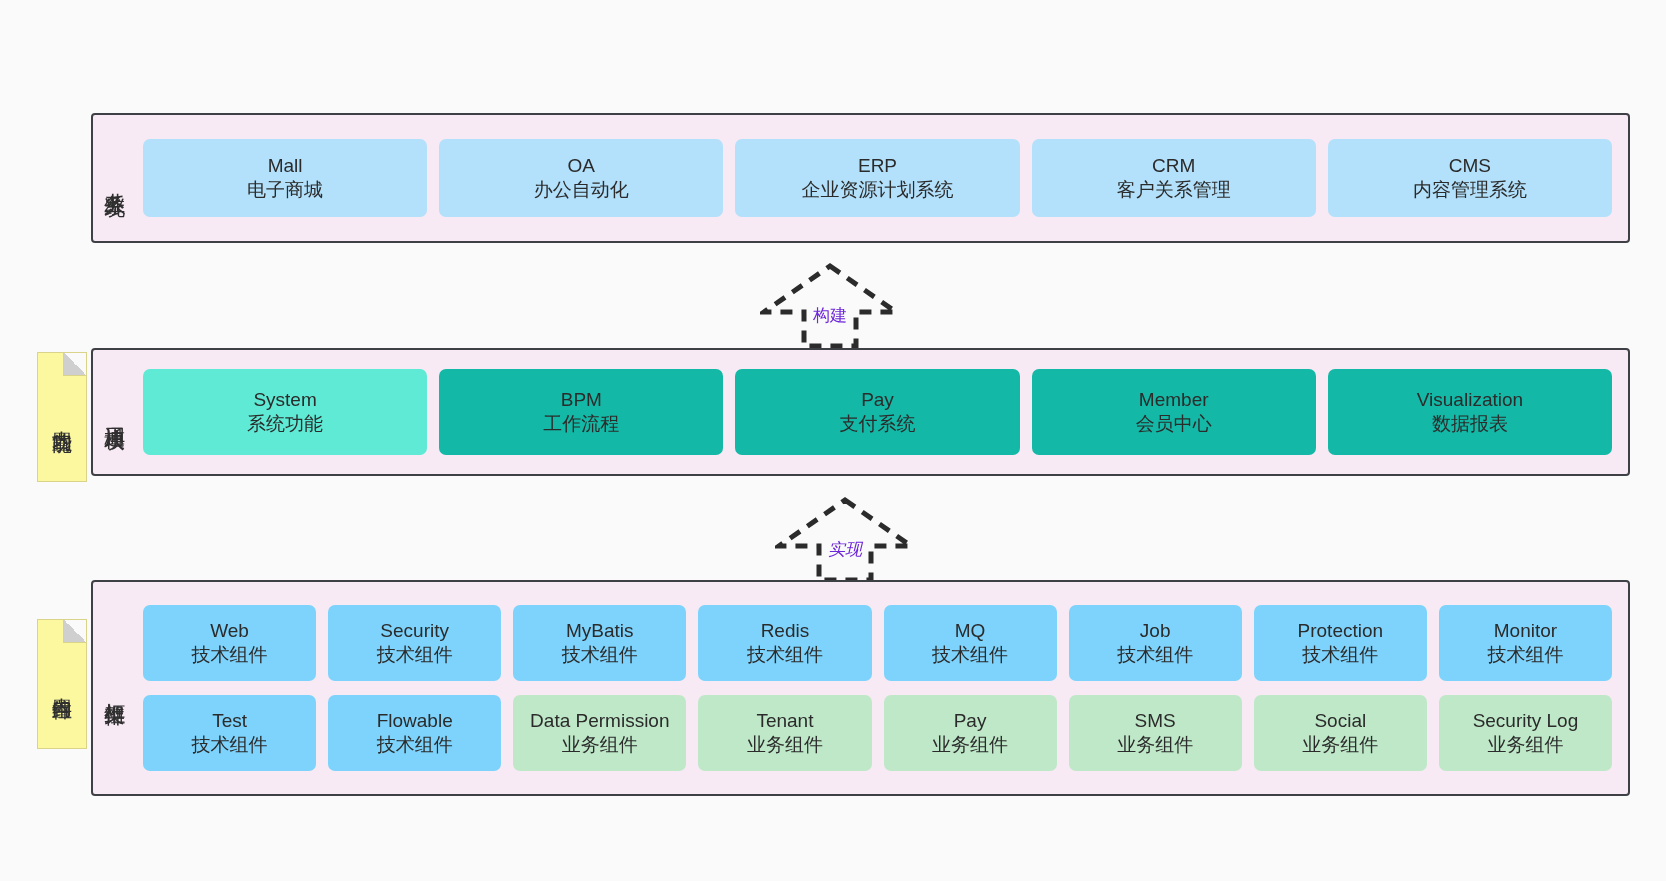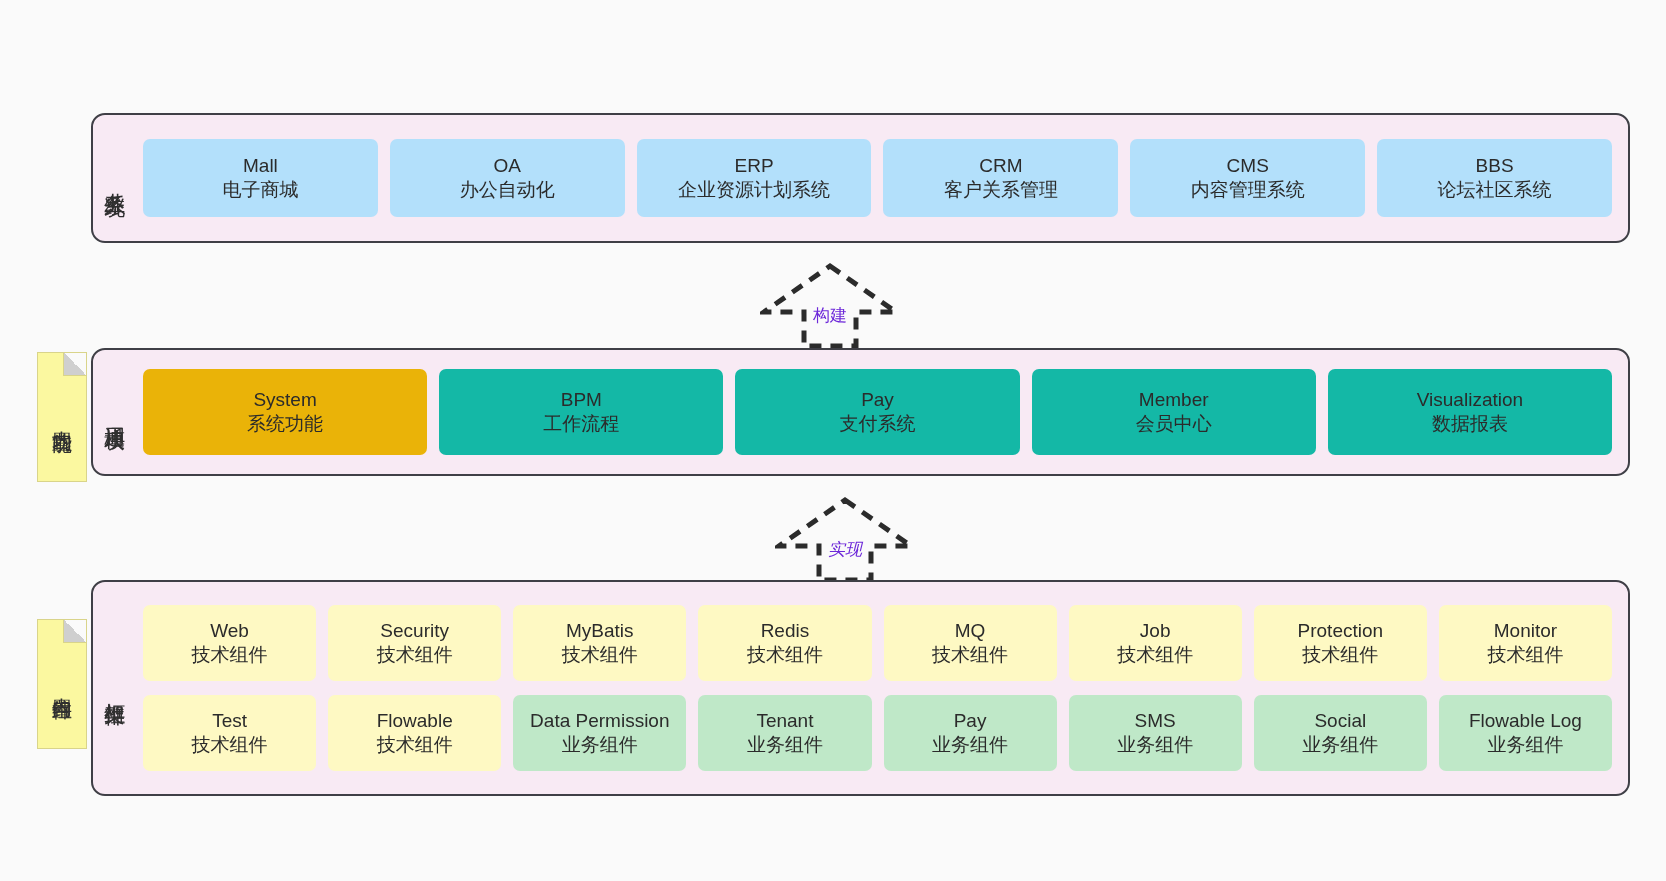--- a/index.html
+++ b/index.html
@@ -19,21 +19,21 @@
     background: #fafafa;
     overflow: hidden;
   }
 
   
   .layer {
     position: absolute;
     box-sizing: border-box;
     background: #f8eaf4;
     border: 2px solid #3f3f46;
-    border-radius: 14px;
+    border-radius: 4px;
     display: flex;
     align-items: stretch;
   }
   .layer-title {
     flex: 0 0 auto;
     width: 44px;
     display: flex;
     align-items: center;
     justify-content: center;
     font-size: 21px;
@@ -81,22 +81,22 @@
     font-size: 19px;
     line-height: 1.28;
     color: #2b2b2b;
     padding: 6px 4px;
   }
   .card .t1 { display: block; }
   .card .t2 { display: block; }
 
   .card.biz      { height: 78px; background: #b3e0fb; }
   .card.mod      { height: 86px; background: #14b8a6; }
-  .card.mod.hot  { background: #eab308; }
-  .card.tech     { height: 76px; background: #fef9c3; }
+  .card.mod.hot  { background: #5eead4; }
+  .card.tech     { height: 76px; background: #7dd3fc; }
   .card.buz      { height: 76px; background: #bfe8c8; text-align: right; }
 
   
   .note {
     position: absolute;
     box-sizing: border-box;
     background: #fbf8a0;
     border: 1px solid #d9d48a;
     display: flex;
     align-items: center;
@@ -162,24 +162,20 @@
       <div class="card biz">
         <span class="t1">CRM</span>
         <span class="t2">客户关系管理</span>
       </div>
 
       <div class="card biz">
         <span class="t1">CMS</span>
         <span class="t2">内容管理系统</span>
       </div>
 
-      <div class="card biz">
-        <span class="t1">BBS</span>
-        <span class="t2">论坛社区系统</span>
-      </div>
 
     </div>
   </div>
 
   <div class="arrow" style="left:760px; top:262px; width:140px; height:88px;">
     <svg width="140" height="88" viewBox="0 0 140 88">
       <path d="M 70 4 L 136 50 L 96 50 L 96 84 L 44 84 L 44 50 L 4 50 Z" fill="none" stroke="#2b2b2b" stroke-width="5" stroke-dasharray="12 9" stroke-linejoin="miter"></path>
     </svg>
     <span class="arrow-label" style="top:42px;">构建</span>
   </div>
@@ -313,21 +309,21 @@
           <span class="t1">SMS</span>
           <span class="t2">业务组件</span>
         </div>
 
         <div class="card buz">
           <span class="t1">Social</span>
           <span class="t2">业务组件</span>
         </div>
 
         <div class="card buz">
-          <span class="t1">Flowable Log</span>
+          <span class="t1">Security Log</span>
           <span class="t2">业务组件</span>
         </div>
 
       </div>
 
     </div>
   </div>
 
 </div>
 

